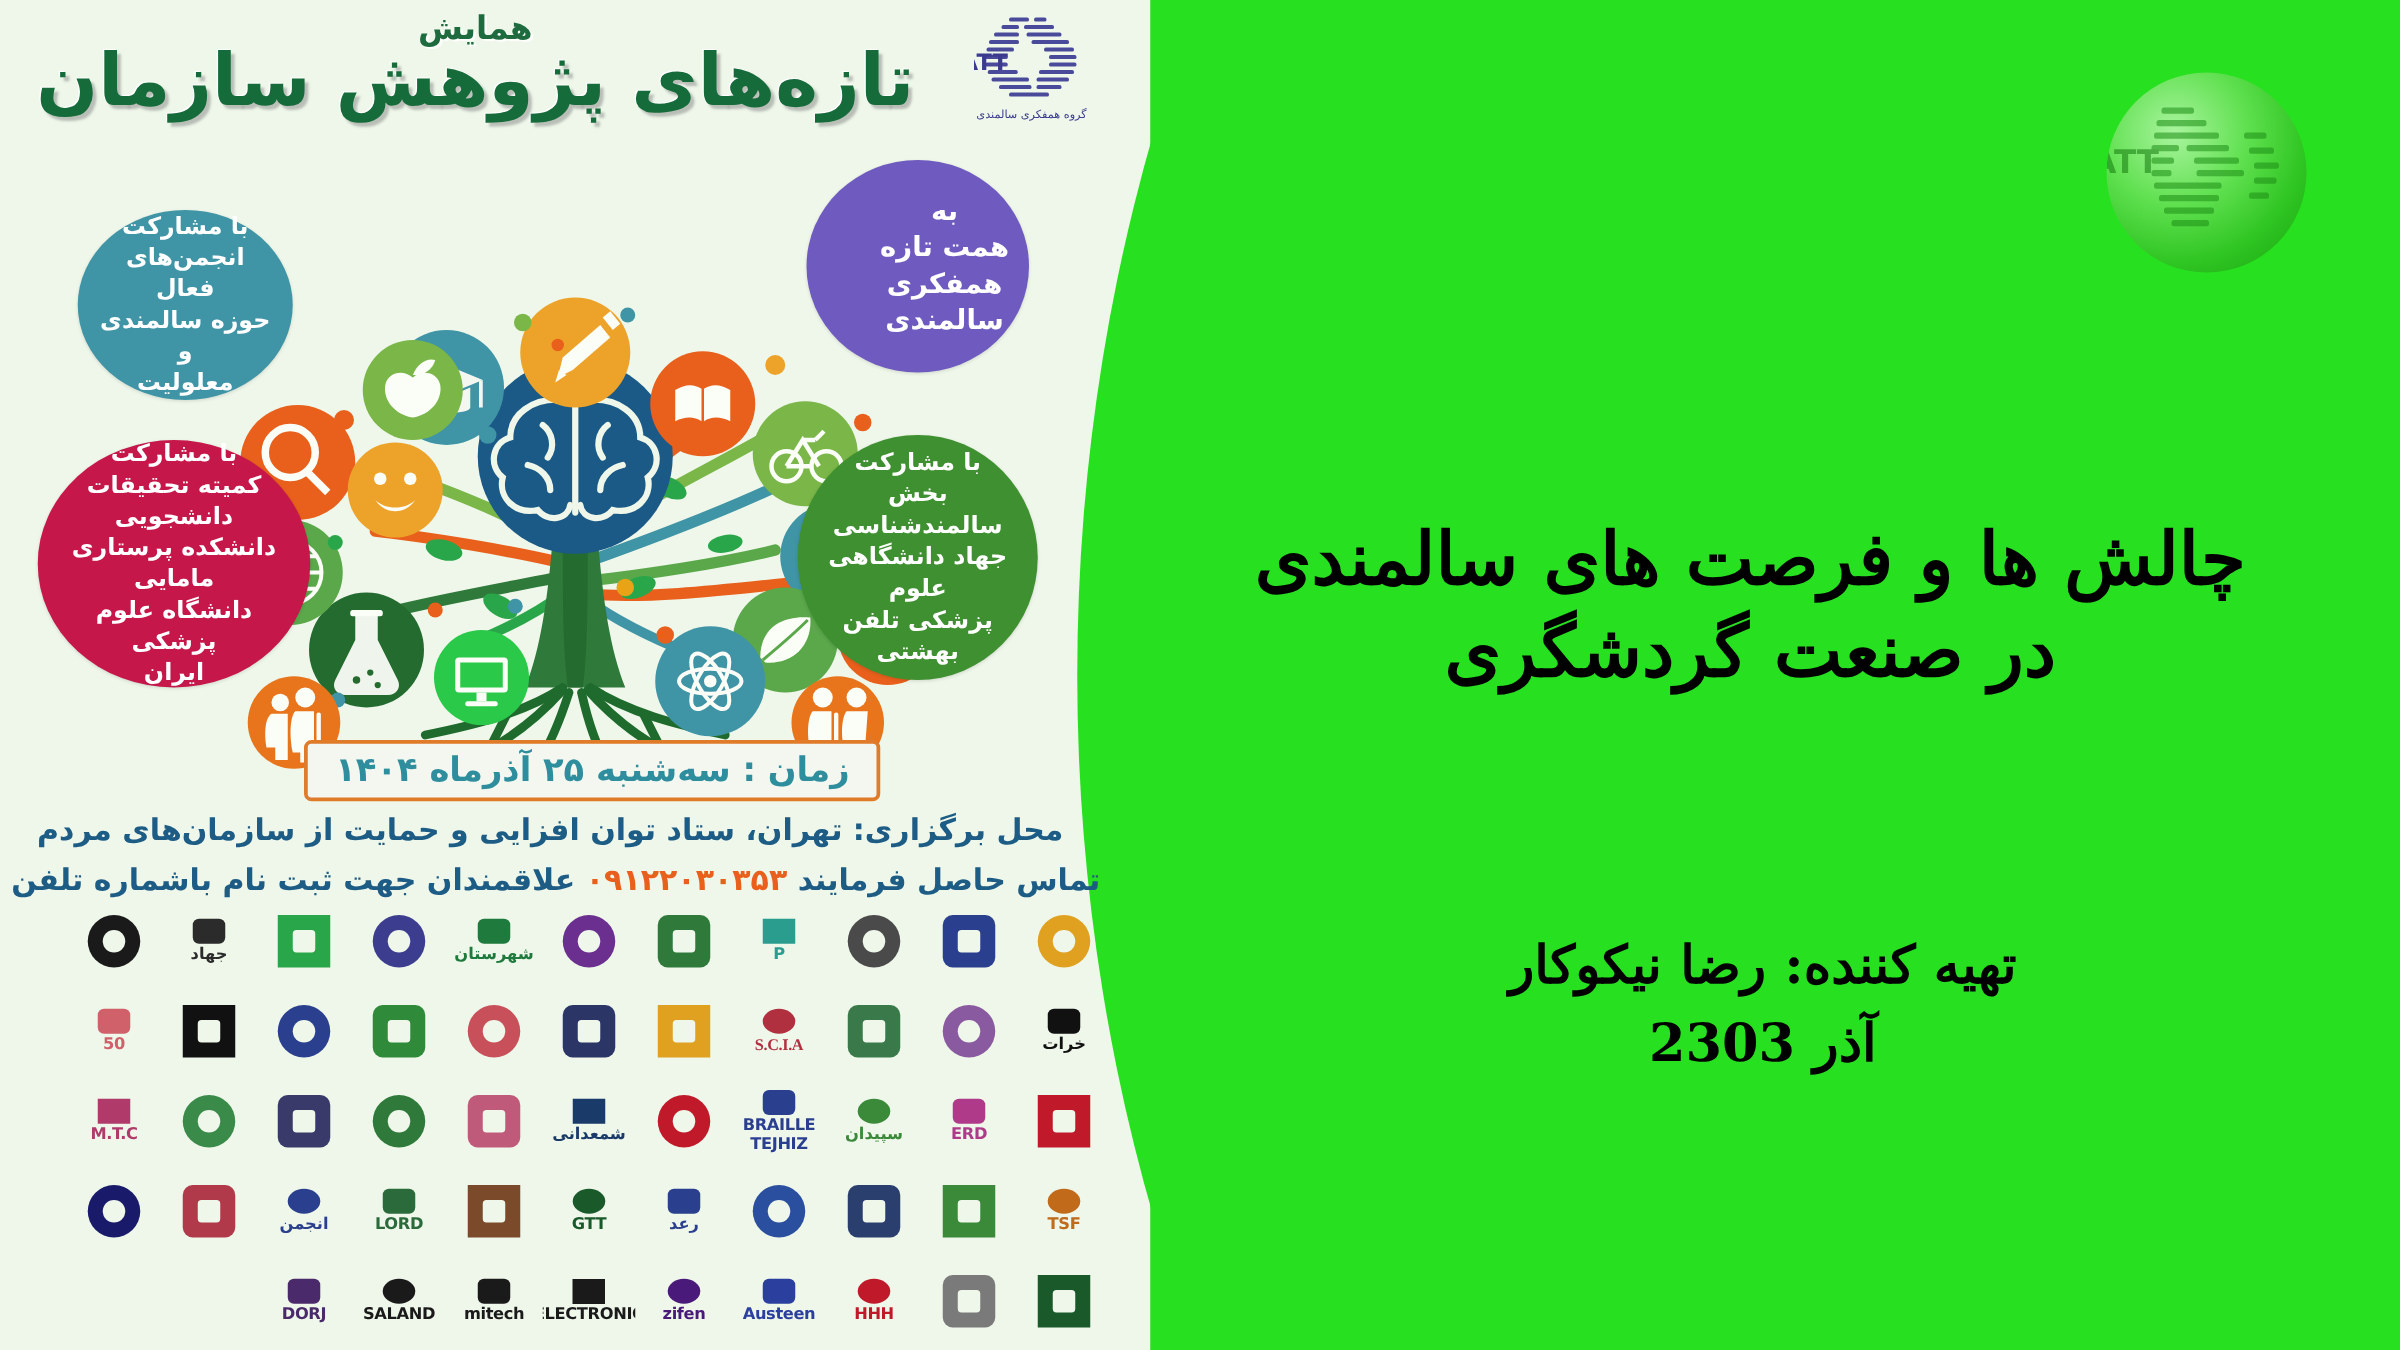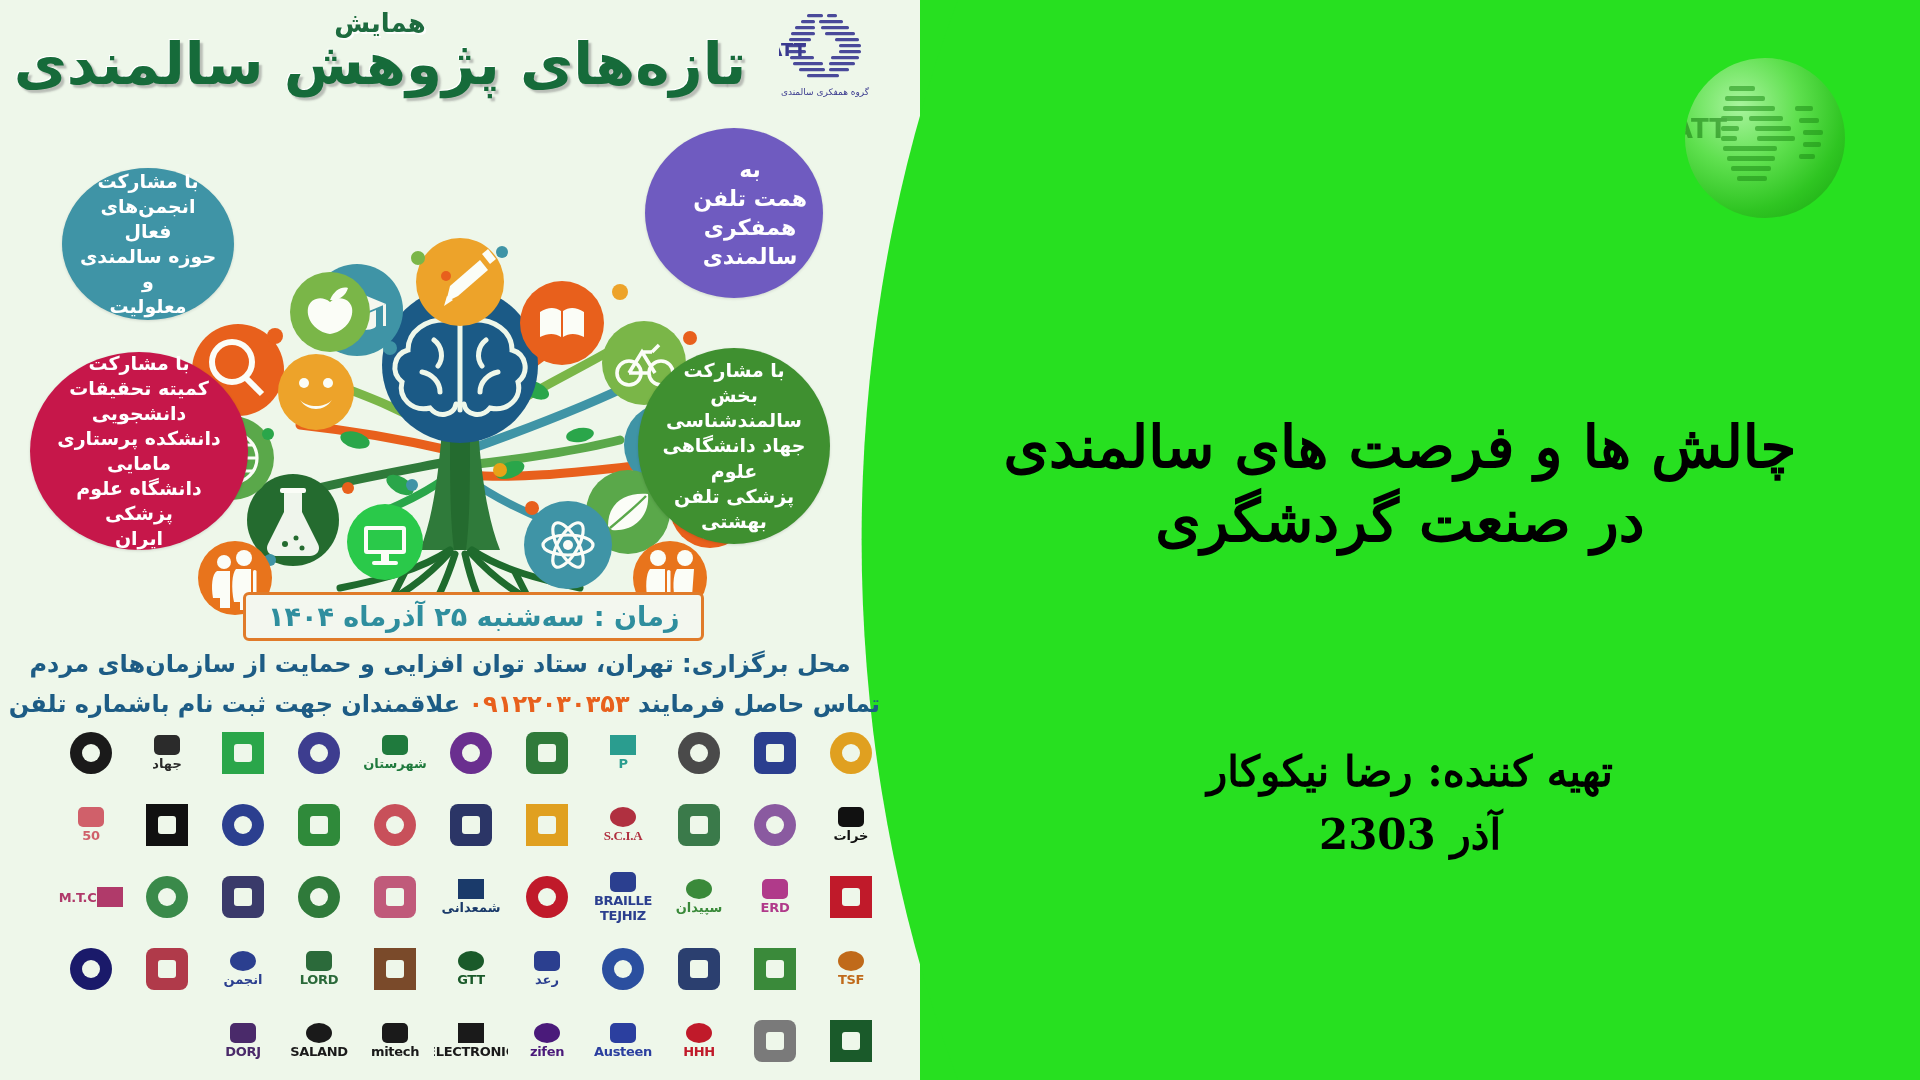--- a/index.html
+++ b/index.html
@@ -151,21 +151,21 @@
 
   <div class="presenter">
     <div>تهیه کننده: رضا نیکوکار</div>
     <div>آذر 2303</div>
   </div>
 
   <div class="poster">
 
     <div class="poster-header">
       <div class="hdr-small">همایش</div>
-      <div class="hdr-big">تازه‌های پژوهش سالمندی</div>
+      <div class="hdr-big">تازه‌های پژوهش سازمان</div>
     </div>
 
     <div class="att-logo">
       <div class="att-globe">
         <svg width="92" height="78" viewBox="0 0 92 78">
           <g fill="#4a4a9a">
             <rect x="28" y="6" width="16" height="3.2" rx="1.5"></rect>
             <rect x="48" y="6" width="10" height="3.2" rx="1.5"></rect>
             <rect x="22" y="12" width="14" height="3.2" rx="1.5"></rect>
             <rect x="40" y="12" width="24" height="3.2" rx="1.5"></rect>
@@ -406,21 +406,21 @@
         <span>کمیته تحقیقات دانشجویی</span>
         <span>دانشکده پرستاری مامایی</span>
         <span>دانشگاه علوم پزشکی</span>
         <span>ایران</span>
       </span>
     </div>
 
     <div class="bubble bubble-purple">
       <span>
         <span>به</span>
-        <span>همت تلفن</span>
+        <span>همت تازه</span>
         <span>همفکری</span>
         <span>سالمندی</span>
       </span>
     </div>
 
     <div class="bubble bubble-green">
       <span>
         <span>با مشارکت</span>
         <span>بخش سالمندشناسی</span>
         <span>جهاد دانشگاهی علوم</span>
@@ -554,21 +554,21 @@
           </div>
           <div class="sp">
             <div style="display: flex; flex-direction: column; align-items: center; gap: 1px;">
               <div style="width: 26px; height: 20px; background: rgb(17, 17, 17); border-radius: 5px;"></div>
               <div class="sp-txt" style="color: rgb(17, 17, 17);">خرات</div>
             </div>
           </div>
         </div>
       <div class="sp-row" id="sprow2">
           <div class="sp">
-            <div style="display: flex; flex-direction: row; align-items: center; gap: 1px;">
+            <div style="display: flex; flex-direction: column; align-items: center; gap: 1px;">
               <div style="width: 26px; height: 20px; background: rgb(176, 58, 106);"></div>
               <div class="sp-txt" style="color: rgb(176, 58, 106);">M.T.C</div>
             </div>
           </div>
           <div class="sp">
             <div style="width: 42px; height: 42px; background: rgb(58, 138, 74); border-radius: 50%;">
               <div style="width: 18px; height: 18px; margin: 12px auto; background: rgb(238, 247, 234); border-radius: 50%;"></div>
             </div>
           </div>
           <div class="sp">

